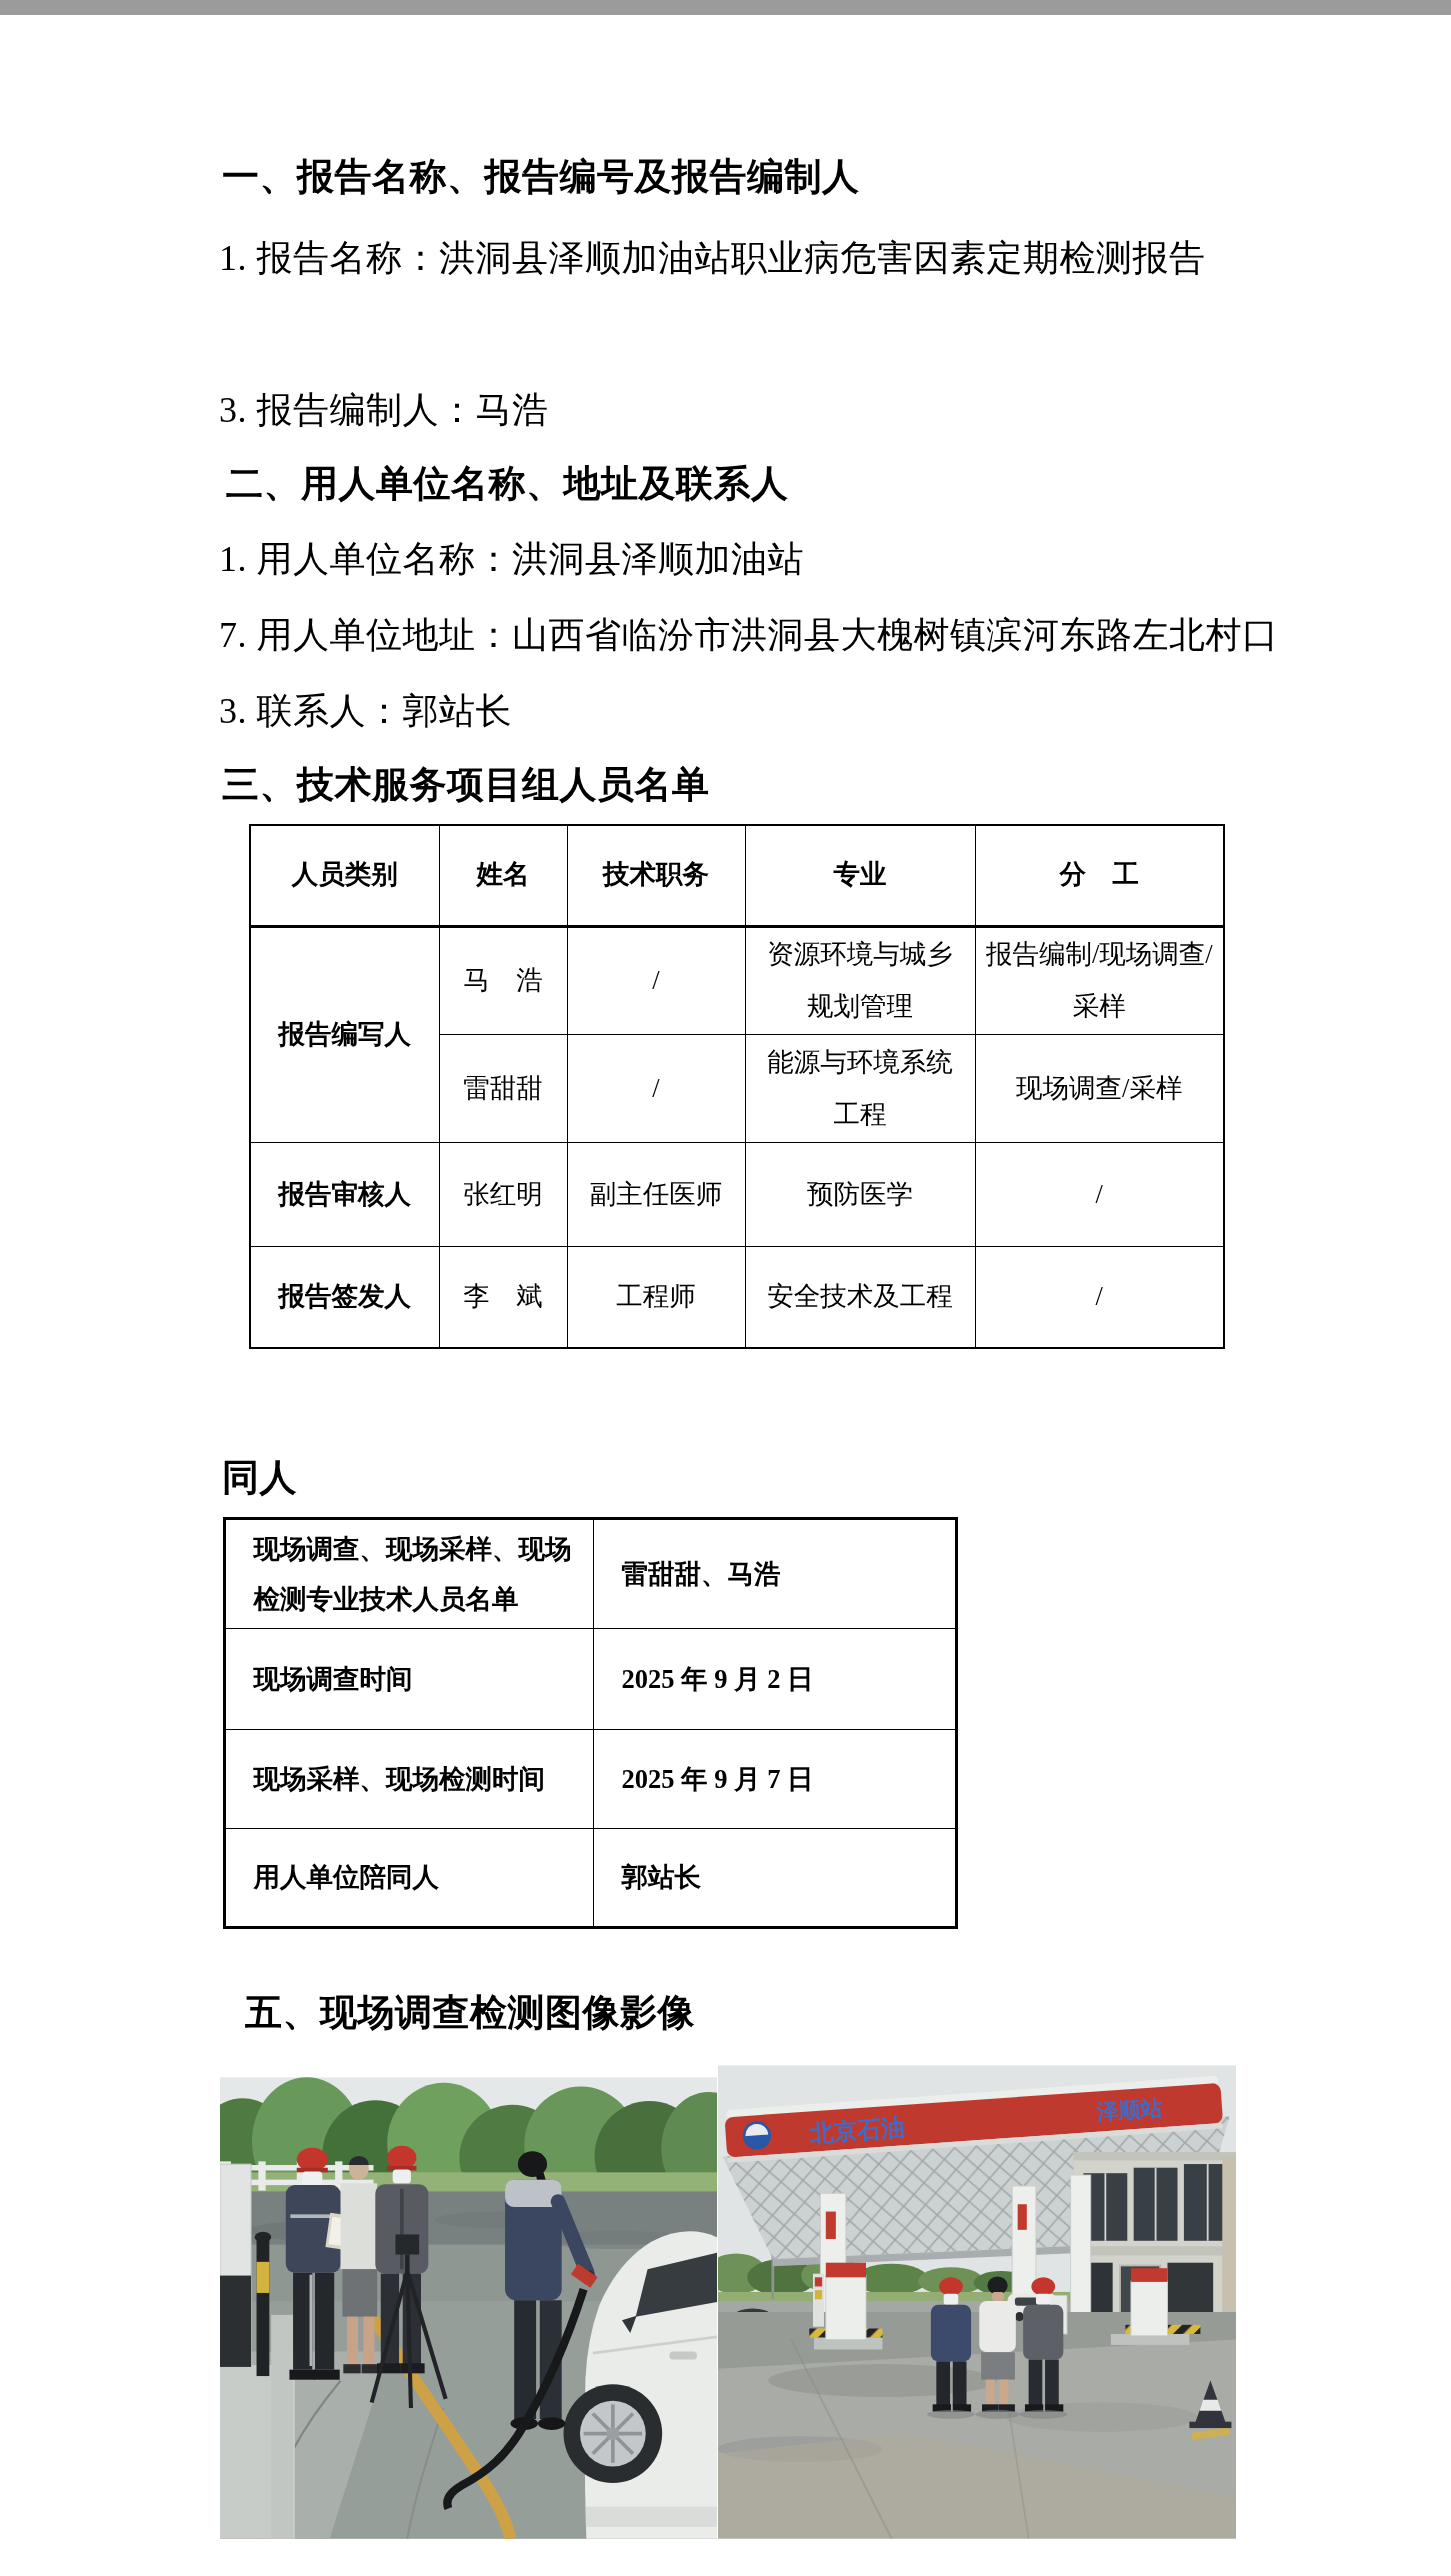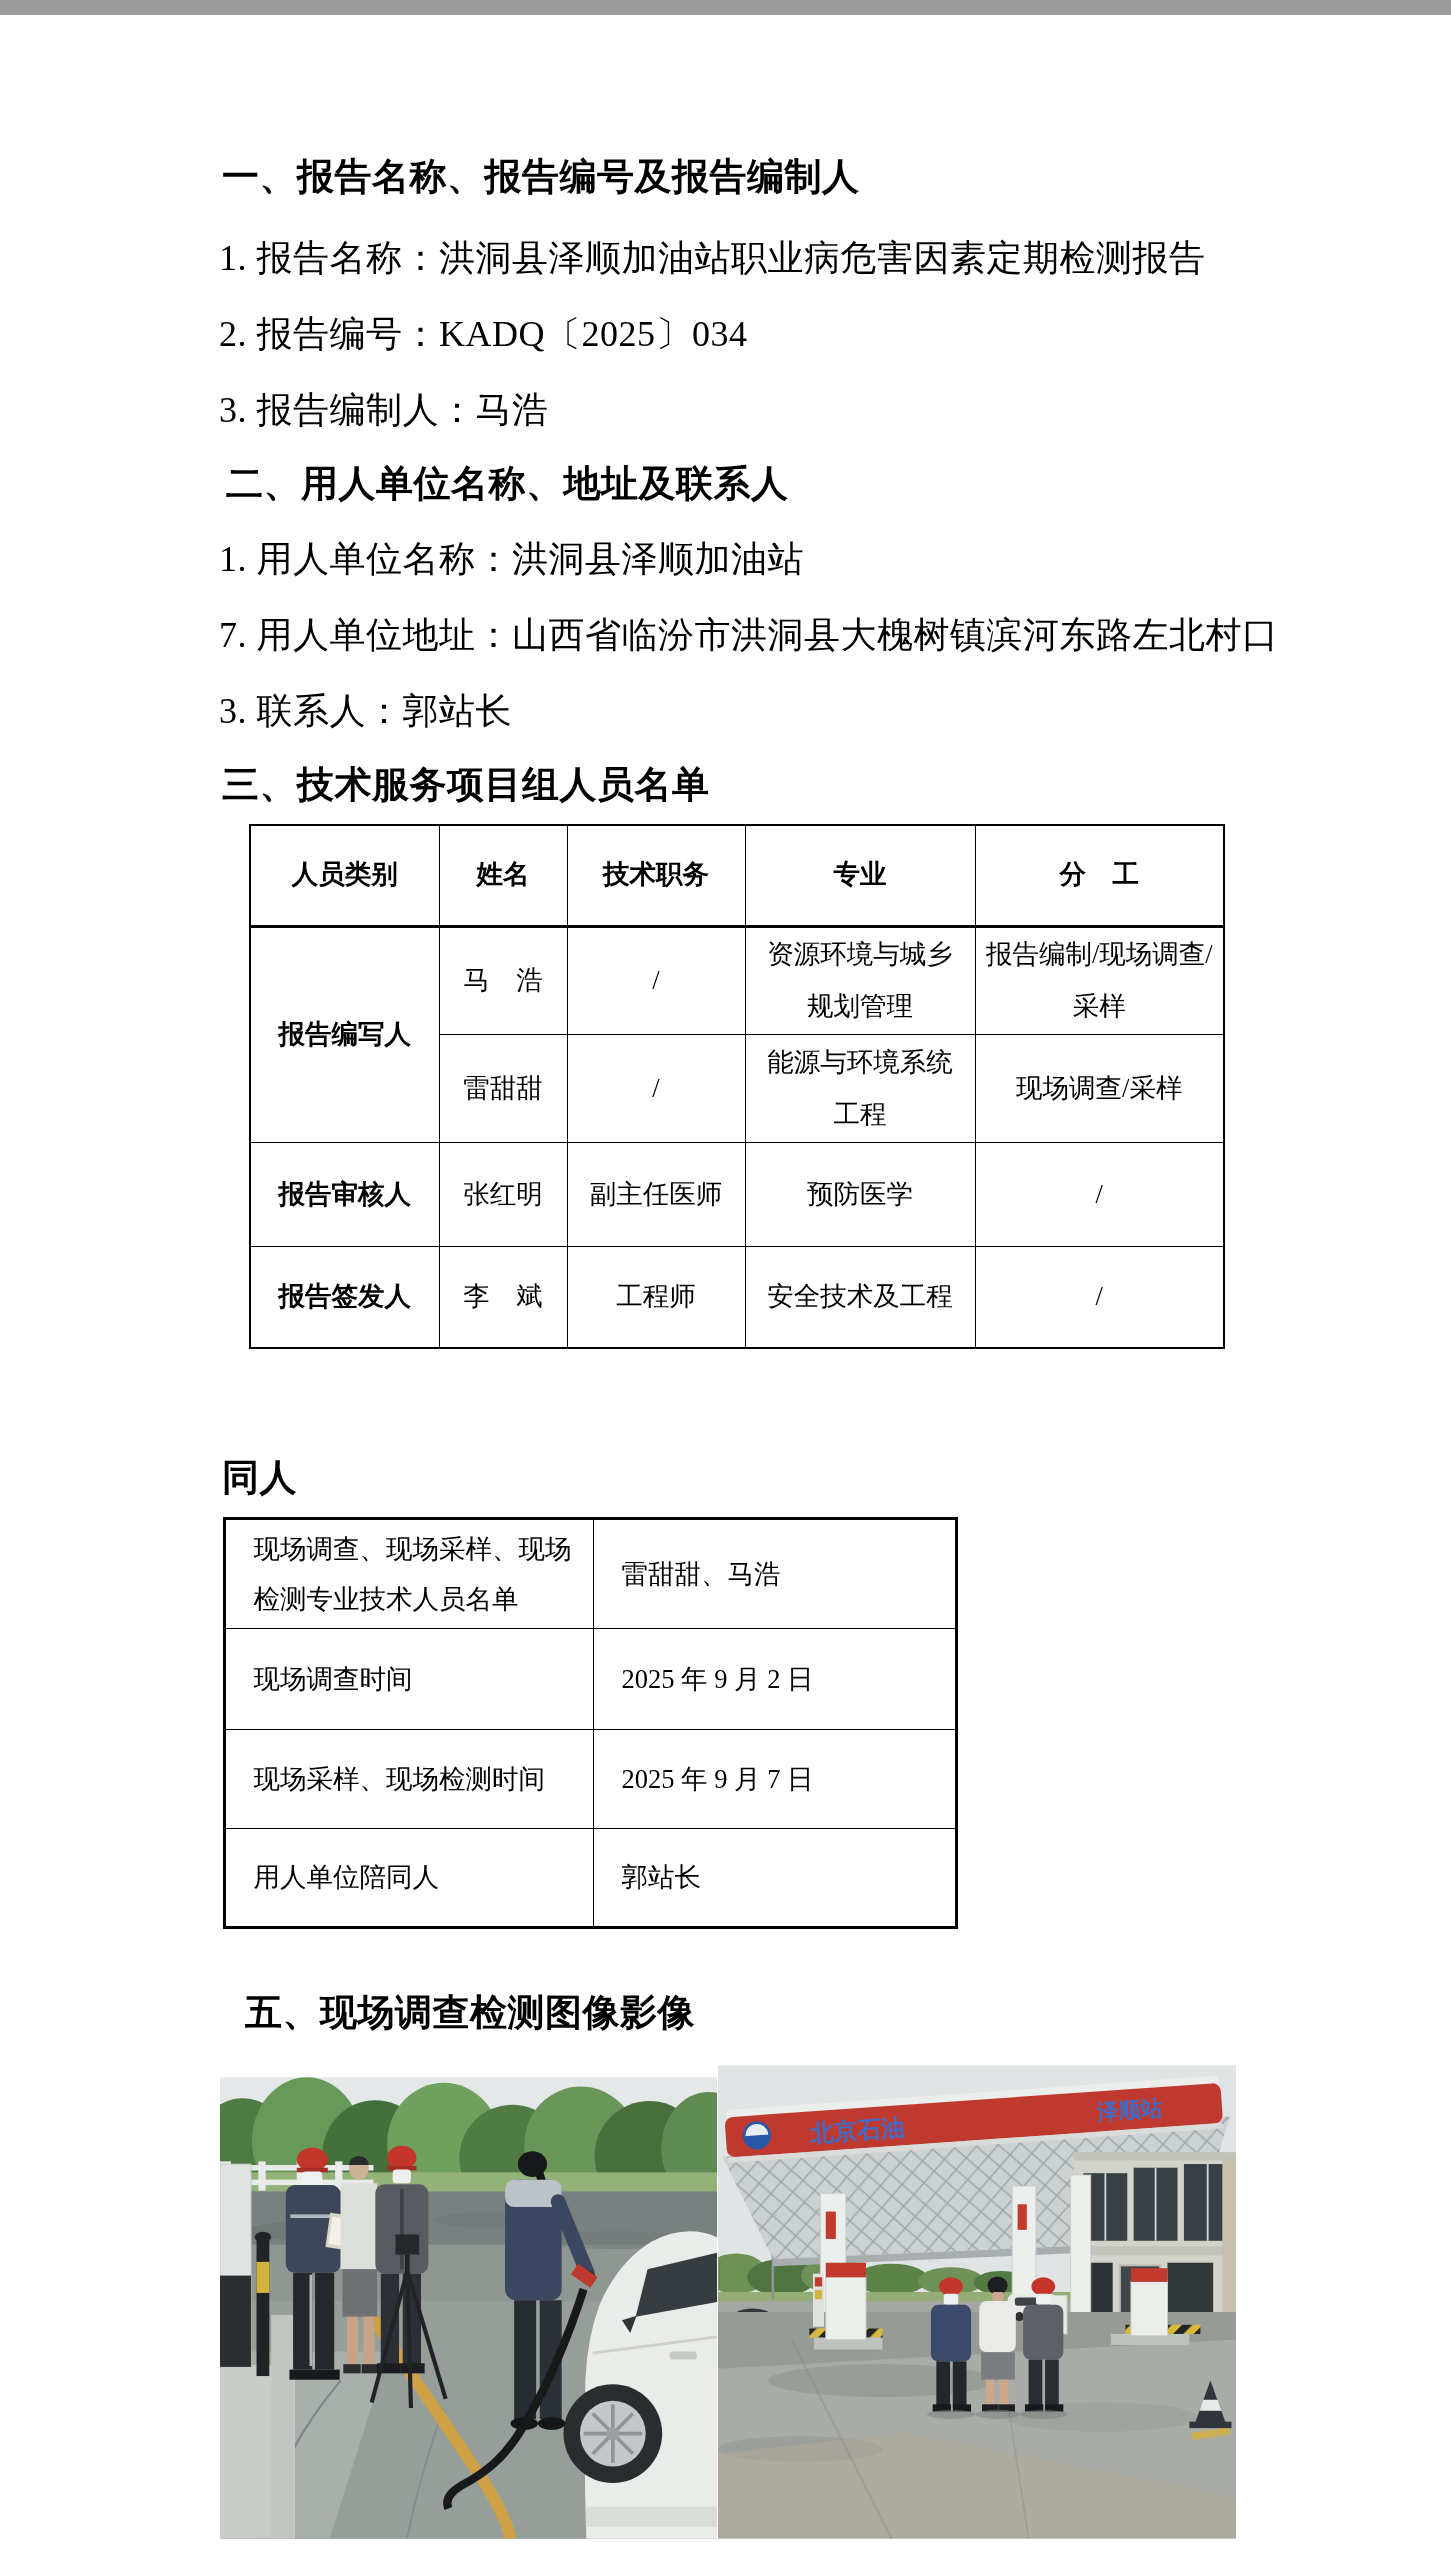--- a/index.html
+++ b/index.html
@@ -18,38 +18,37 @@
   }
   table.team th,table.team td{
     border:1.8px solid #000;text-align:center;vertical-align:middle;
     font-size:26.5px;line-height:1.95;padding:1.8px 9.1px;word-break:break-all;
   }
   table.team thead th{border-bottom:3.7px solid #000;font-weight:700;}
   table.team td.cat{font-weight:700;}
   
   table.site{
     position:absolute;left:223px;top:1502px;width:732px;height:399px;
-    border-collapse:collapse;table-layout:fixed;border:3.7px solid #000;
+    border-collapse:collapse;table-layout:fixed;border:3.7px solid #000;font-weight:bold;
   }
   table.site td{
     border:1.8px solid #000;vertical-align:middle;text-align:left;
     font-size:26.5px;line-height:1.9;padding:3.7px 16.5px 3.7px 27.4px;word-break:break-all;
   }
   
   .photo{position:absolute;overflow:hidden;}
   .photo svg{display:block;}
 </style>
 </head>
 <body>
 
 <div class="page">
 
   <div class="abs h" style="left:222px;top:137px">一、报告名称、报告编号及报告编制人</div>
   <div class="abs t" style="left:219px;top:219px">1. 报告名称：洪洞县泽顺加油站职业病危害因素定期检测报告</div>
-  <div class="abs t" style="left:219px;top:295px">2. 报告编号：KADQ〔2025〕034</div>
   <div class="abs t" style="left:219px;top:371px">3. 报告编制人：马浩</div>
 
   <div class="abs h" style="left:226px;top:444px">二、用人单位名称、地址及联系人</div>
   <div class="abs t" style="left:219px;top:520px">1. 用人单位名称：洪洞县泽顺加油站</div>
   <div class="abs t" style="left:219px;top:596px">7. 用人单位地址：山西省临汾市洪洞县大槐树镇滨河东路左北村口</div>
   <div class="abs t" style="left:219px;top:672px">3. 联系人：郭站长</div>
 
   <div class="abs h" style="left:222px;top:745px">三、技术服务项目组人员名单</div>
 
   <table class="team">

